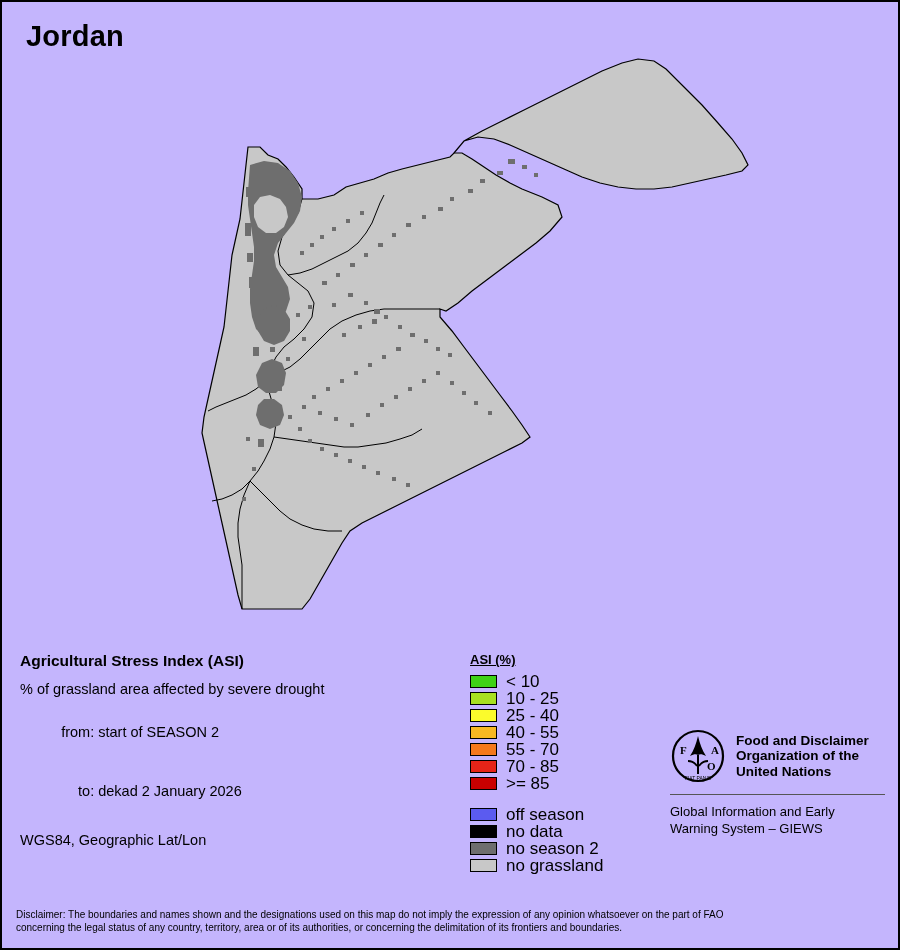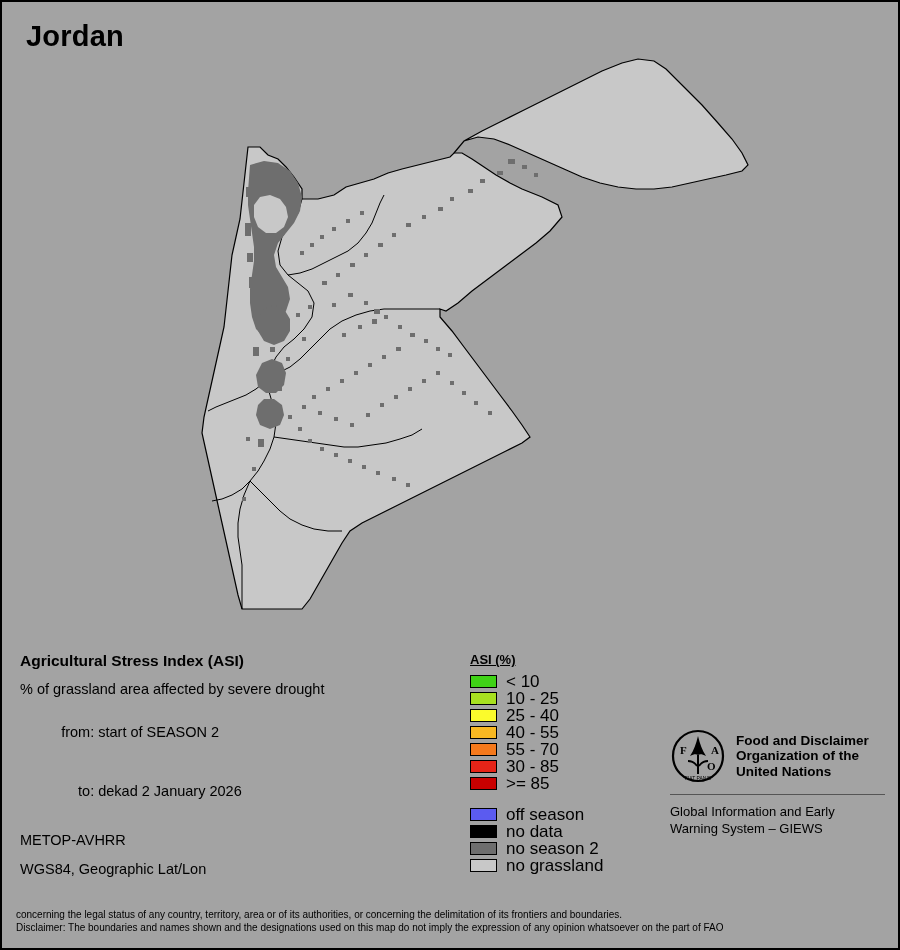--- a/index.html
+++ b/index.html
@@ -7,21 +7,21 @@
     padding: 0;
     background: #ffffff;
   }
   body {
     font-family: "Liberation Sans", sans-serif;
   }
   #page {
     position: relative;
     width: 900px;
     height: 950px;
-    background: #a3a3a3;
+    background: #c4b5fd;
     border: 2px solid #000000;
     box-sizing: border-box;
     overflow: hidden;
   }
 
   
   #map-title {
     position: absolute;
     left: 24px;
     top: 18px;
@@ -306,21 +306,20 @@
     <div class="desc-line">% of grassland area affected by severe drought</div>
     <div class="desc-line">
       <span class="lbl">from</span><span>: start of SEASON 2</span>
     </div>
     <div class="desc-line">
       <span class="lbl">to</span><span>: dekad 2 January 2026</span>
     </div>
   </div>
 
   <div id="sensor-block">
-    <div class="sensor-line">METOP-AVHRR</div>
     <div class="sensor-line">WGS84, Geographic Lat/Lon</div>
   </div>
 
   <div id="asi-legend">
     <div class="legend-title">ASI (%)</div>
 
     <div class="legend-row">
       <span class="legend-swatch" style="background:#3fd216"></span>
       <span class="legend-label">&lt; 10</span>
     </div>
@@ -335,21 +334,21 @@
     <div class="legend-row">
       <span class="legend-swatch" style="background:#f8b822"></span>
       <span class="legend-label">40 - 55</span>
     </div>
     <div class="legend-row">
       <span class="legend-swatch" style="background:#f5791c"></span>
       <span class="legend-label">55 - 70</span>
     </div>
     <div class="legend-row">
       <span class="legend-swatch" style="background:#e62418"></span>
-      <span class="legend-label">30 - 85</span>
+      <span class="legend-label">70 - 85</span>
     </div>
     <div class="legend-row">
       <span class="legend-swatch" style="background:#c90000"></span>
       <span class="legend-label">&gt;= 85</span>
     </div>
 
     <div class="legend-gap"></div>
 
     <div class="legend-row">
       <span class="legend-swatch" style="background:#5b5bf0"></span>
@@ -389,17 +388,17 @@
       </div>
     </div>
     <div id="fao-divider"></div>
     <div id="giews-name">
       <div>Global Information and Early</div>
       <div>Warning System – GIEWS</div>
     </div>
   </div>
 
   <div id="disclaimer">
+    <div>Disclaimer: The boundaries and names shown and the designations used on this map do not imply the expression of any opinion whatsoever on the part of FAO</div>
     <div>concerning the legal status of any country, territory, area or of its authorities, or concerning the delimitation of its frontiers and boundaries.</div>
-    <div>Disclaimer: The boundaries and names shown and the designations used on this map do not imply the expression of any opinion whatsoever on the part of FAO</div>
   </div>
 
 </div>
 
 </body></html>

